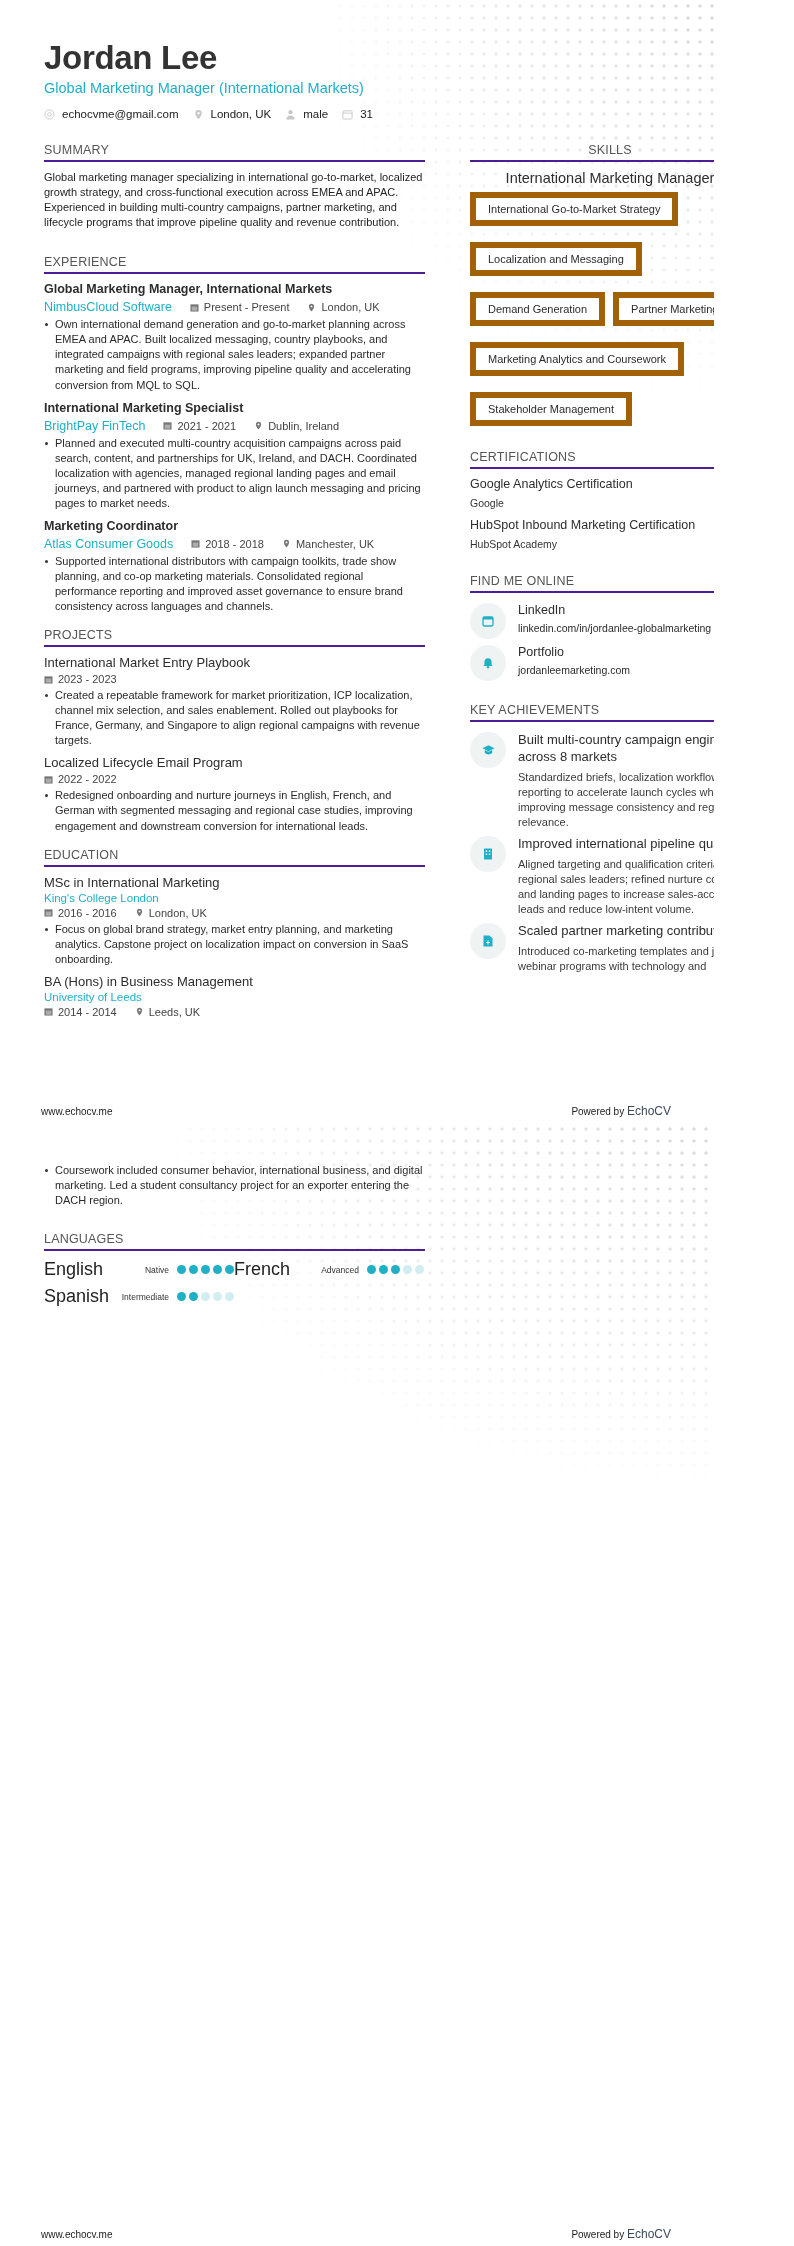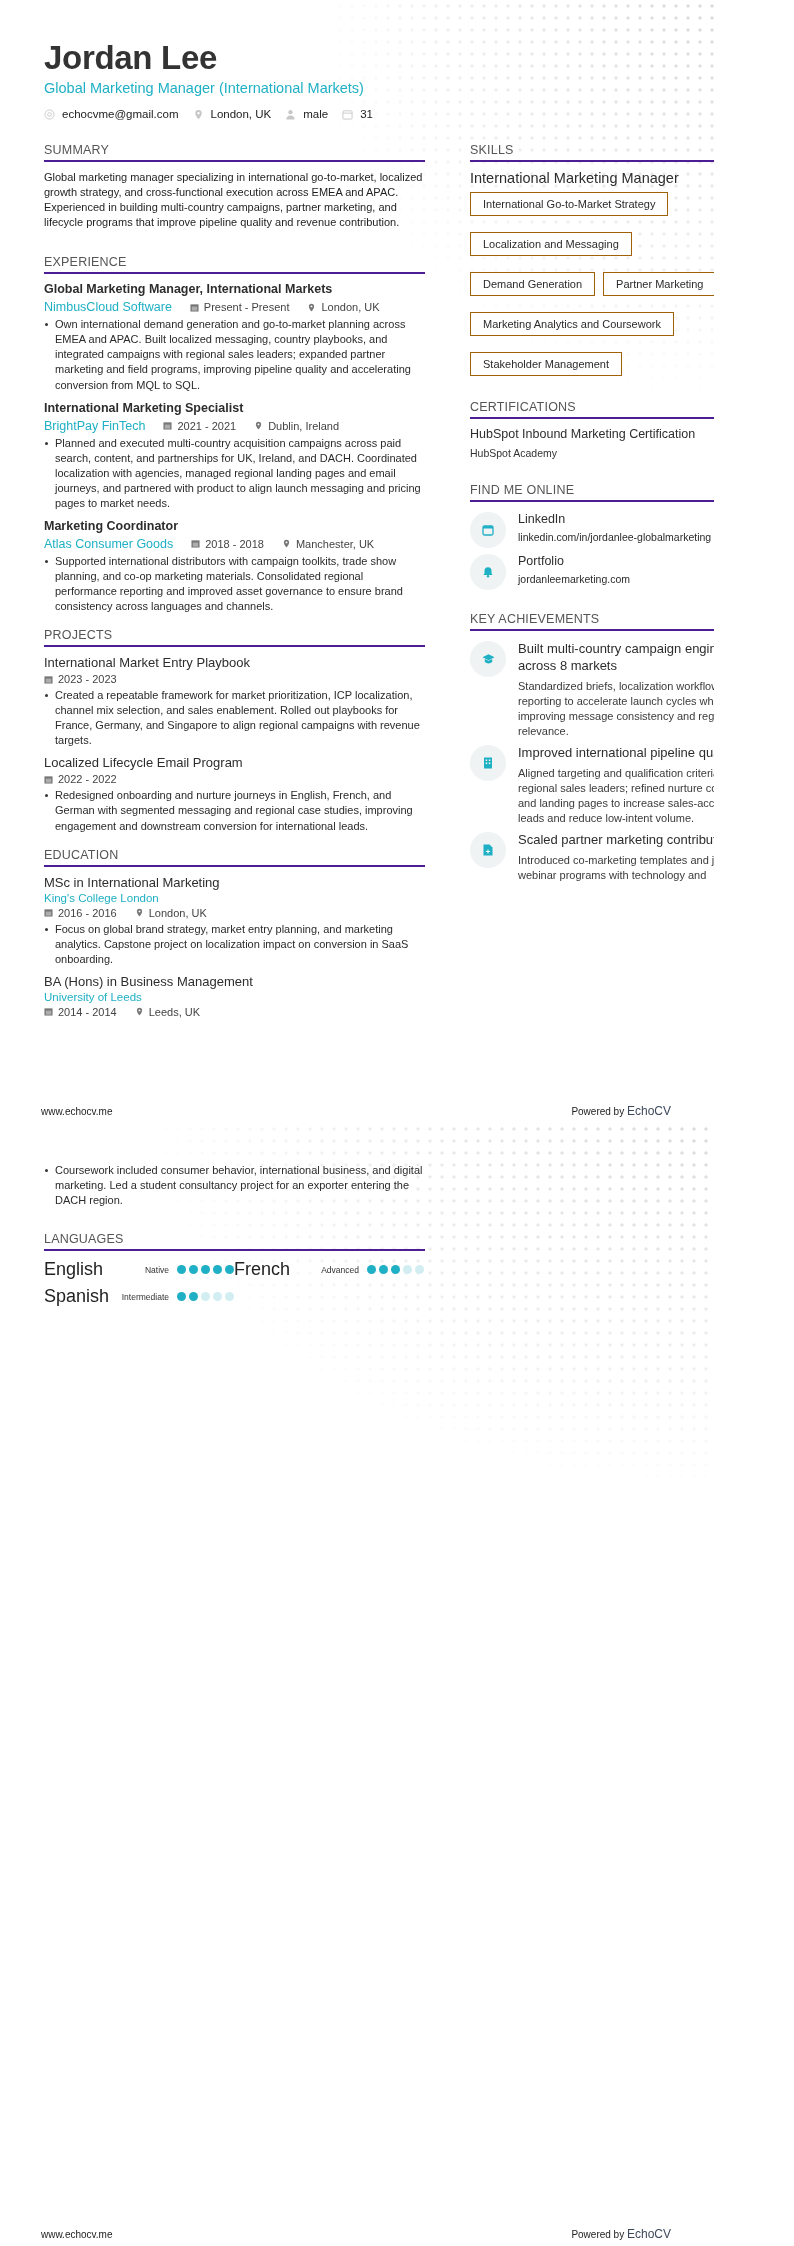--- a/index.html
+++ b/index.html
@@ -43,21 +43,21 @@
   ul.bul li { position: relative; padding-left: 11px; font-size: 11px; line-height: 1.37; color: #2a2a2a; }
   ul.bul li::before { content: ""; position: absolute; left: 1px; top: 6px; width: 3px; height: 3px; border-radius: 50%; background: #333; }
 
   .proj-title { font-size: 13px; color: #2d2d2d; margin-bottom: 3px; }
   .proj { margin-bottom: 7px; }
   .edu-title { font-size: 13px; color: #2d2d2d; margin-bottom: 2px; }
   .edu-school { font-size: 11.5px; color: #1fb0c5; margin-bottom: 3px; }
 
   .skills-head { font-size: 14.5px; color: #2d2d2d; margin: 2px 0 6px; }
   .chips { display: flex; flex-wrap: wrap; gap: 8px 8px; }
-  .chip { border: 1px solid #a16207; padding: 5px 12px; font-size: 11px; color: #2b2b2b; background: rgba(255,255,255,0.85); }
+  .chip { border: 6px solid #a16207; padding: 5px 12px; font-size: 11px; color: #2b2b2b; background: rgba(255,255,255,0.85); }
 
   .cert-name { font-size: 12.5px; color: #2d2d2d; margin-bottom: 6px; }
   .cert-org { font-size: 10.5px; color: #333; margin-bottom: 9px; }
 
   .online-item, .ach-item { display: flex; gap: 12px; margin-bottom: 6px; }
   .circ { width: 36px; height: 36px; border-radius: 50%; background: #eff3f4; flex: 0 0 36px; display: flex; align-items: center; justify-content: center; color: #1fb0c5; }
   .online-label { font-size: 12.5px; color: #2d2d2d; margin-bottom: 5px; }
   .online-url { font-size: 10.5px; color: #2b2b2b; }
   .ach-title { font-size: 13px; color: #2d2d2d; line-height: 1.3; margin-bottom: 4px; }
   .ach-desc { font-size: 11px; color: #3a3a3a; line-height: 1.37; }
@@ -267,40 +267,44 @@
                 <path d="M6 1a3.5 3.5 0 0 0-3.5 3.5C2.5 7.5 6 11 6 11s3.5-3.5 3.5-6.5A3.5 3.5 0 0 0 6 1zm0 4.8a1.3 1.3 0 1 1 0-2.6 1.3 1.3 0 0 1 0 2.6z" fill="currentColor"></path>
               </svg>
             <span>Leeds, UK</span>
           </span>
         </div>
       </div>
     </section>
   </div>
 
   <div class="right" style="top:143px;">
-    <section style="margin-bottom:24px;">
+    <section style="margin-bottom:24px;text-align:center;">
       <div class="sec-title">SKILLS</div>
       <div class="skills-head">International Marketing Manager</div>
       <div class="chips">
         <span class="chip">International Go-to-Market Strategy</span>
         <div style="flex-basis:100%;height:0"></div>
         <span class="chip">Localization and Messaging</span>
         <div style="flex-basis:100%;height:0"></div>
         <span class="chip">Demand Generation</span>
         <span class="chip">Partner Marketing</span>
         <div style="flex-basis:100%;height:0"></div>
         <span class="chip">Marketing Analytics and Coursework</span>
         <div style="flex-basis:100%;height:0"></div>
         <span class="chip">Stakeholder Management</span>
       </div>
     </section>
 
     <section style="margin-bottom:24px;">
       <div class="sec-title">CERTIFICATIONS</div>
       <div>
+        <div class="cert-name">Google Analytics Certification</div>
+        <div class="cert-org">Google</div>
+      </div>
+      <div>
         <div class="cert-name">HubSpot Inbound Marketing Certification</div>
         <div class="cert-org">HubSpot Academy</div>
       </div>
     </section>
 
     <section style="margin-bottom:22px;">
       <div class="sec-title" style="margin-bottom:10px;">FIND ME ONLINE</div>
       <div class="online-item">
         <span class="circ">
           <svg width="12" height="12" viewBox="0 0 12 12">

